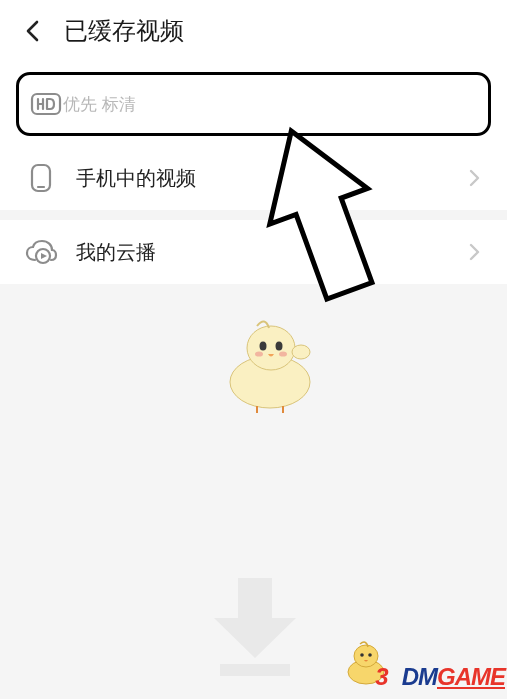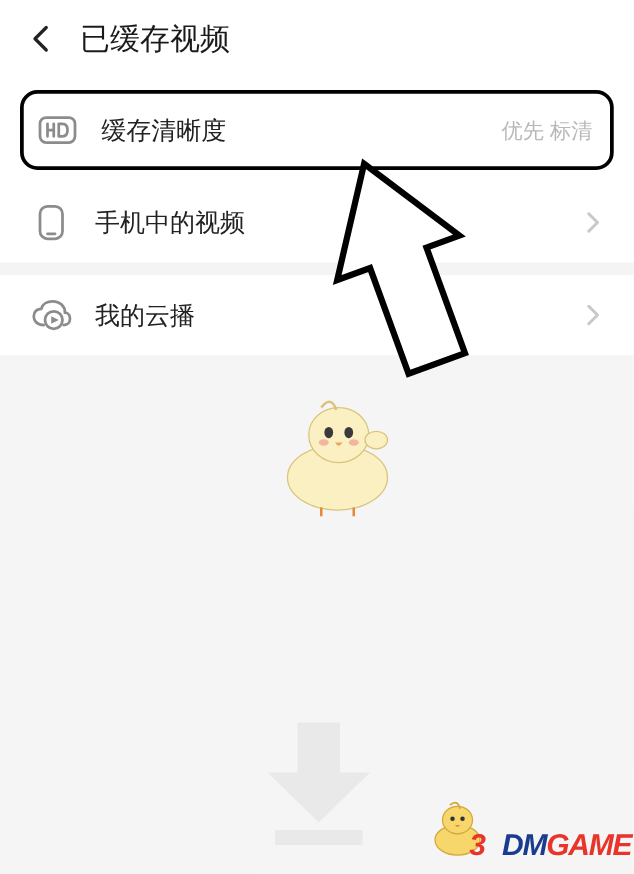--- a/index.html
+++ b/index.html
@@ -107,21 +107,21 @@
     bottom: 8px;
     font-family: Arial, sans-serif;
     font-weight: 900;
     font-style: italic;
     font-size: 24px;
     letter-spacing: -1px;
     pointer-events: none;
   }
   .watermark .w3 { color: #e8342a; }
   .watermark .wdm { color: #1a3b8f; padding-left: 14px; }
-  .watermark .wgame { color: #e8342a; }
+  .watermark .wgame { color: #e8342a; text-decoration: underline; }
 </style>
 </head>
 <body>
 
 <div class="header">
   <div class="back-btn">
     <svg width="22" height="22" viewBox="0 0 22 22">
       <polyline points="15,2 6,11 15,20" fill="none" stroke="#222" stroke-width="2.6" stroke-linecap="round" stroke-linejoin="round"></polyline>
     </svg>
   </div>
@@ -129,21 +129,20 @@
 </div>
 
 <div class="row row-highlight">
   <div class="row-icon">
     <svg width="32" height="32" viewBox="0 0 32 32">
       <rect x="2" y="6" width="28" height="20" rx="5" ry="5" fill="none" stroke="#8c8c8c" stroke-width="2.2"></rect>
       <path d="M8 11 V21 M8 16 H13 M13 11 V21" fill="none" stroke="#8c8c8c" stroke-width="2.2" stroke-linecap="round"></path>
       <path d="M17 11 V21 H20 C23 21 24 19 24 16 C24 13 23 11 20 11 Z" fill="none" stroke="#8c8c8c" stroke-width="2.2" stroke-linejoin="round"></path>
     </svg>
   </div>
-  <div class="row-label">缓存清晰度</div>
   <div class="row-value">优先 标清</div>
 </div>
 
 <div class="row" style="margin-top:10px;">
   <div class="row-icon">
     <svg width="30" height="30" viewBox="0 0 30 30">
       <rect x="6" y="2" width="18" height="26" rx="6" ry="6" fill="none" stroke="#8c8c8c" stroke-width="2.2"></rect>
       <line x1="12" y1="24" x2="18" y2="24" stroke="#8c8c8c" stroke-width="2.2" stroke-linecap="round"></line>
     </svg>
   </div>

